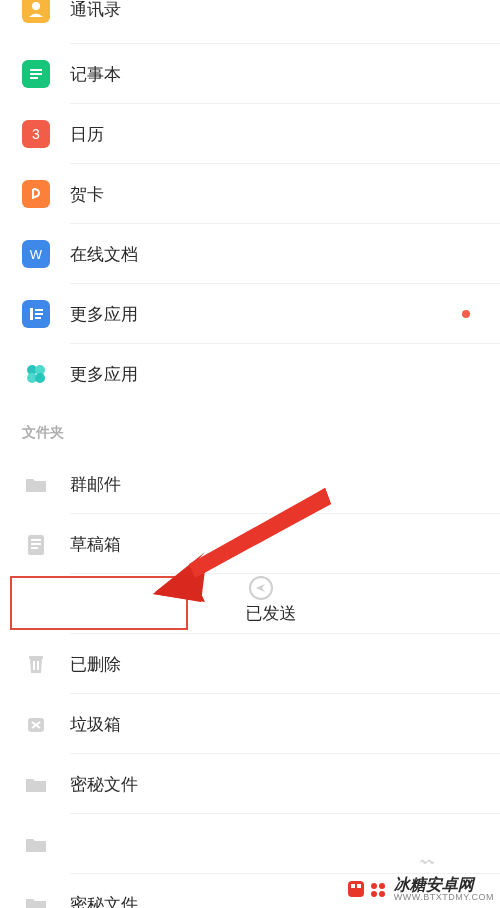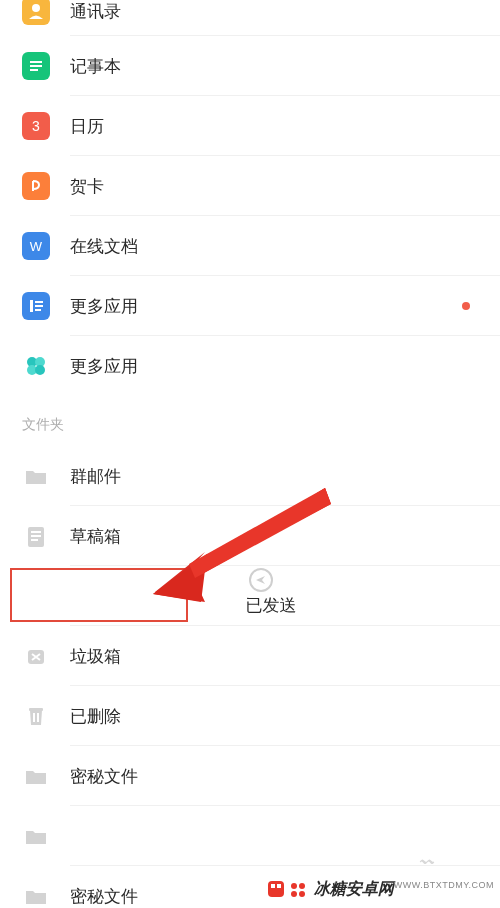--- a/index.html
+++ b/index.html
@@ -37,20 +37,21 @@
       bottom: 0;
       left: 70px;
       right: 0;
       height: 1px;
       background: #f0f0f0;
     }
     .section-header {
       font-size: 14px;
       color: #aeaeae;
       padding: 20px 0 12px 22px;
+      font-weight: bold;
     }
     .red-dot {
       position: absolute;
       right: 30px;
       top: 50%;
       transform: translateY(-50%);
       width: 8px;
       height: 8px;
       border-radius: 50%;
       background: #f25d4a;
@@ -73,21 +74,21 @@
       gap: 6px;
       z-index: 20;
     }
     .watermark-logo {
       width: 42px;
       height: 26px;
       position: relative;
     }
     .watermark-text {
       display: flex;
-      flex-direction: row;
+      flex-direction: column;
       line-height: 1;
     }
     .watermark-main {
       font-size: 16px;
       font-weight: 700;
       font-style: italic;
       color: #2a2a2a;
       text-shadow: 1px 1px 0 #fff;
     }
     .watermark-url {
@@ -99,21 +100,21 @@
     .chevron-drag {
       position: absolute;
       right: 70px;
       top: 850px;
       color: #d8d8d8;
       font-size: 14px;
       letter-spacing: -4px;
     }
 
     
-    .i0 { height: 24px; margin-top: 12px; }
+    .i0 { height: 44px; }
     .i0 .icon-wrap, .i0 .label { margin-top: -26px; }
   </style>
 </head>
 <body>
 
 <div class="list">
 
   <div class="item i0">
     <div class="icon-wrap">
       <svg width="28" height="28">
@@ -232,38 +233,38 @@
         </svg>
     </div>
     <span class="label">已发送</span>
     <div class="divider"></div>
     <div class="highlight-box" style="left:10px; top:2px; width:178px; height:54px;"></div>
   </div>
 
   <div class="item">
     <div class="icon-wrap">
       <svg width="28" height="28">
-          <rect x="6" y="8" width="16" height="14" rx="3" fill="#d3d3d3"></rect>
-          <path d="M10 12 L18 18 M18 12 L10 18" stroke="#fff" stroke-width="2"></path>
-        </svg>
-    </div>
-    <span class="label">垃圾箱</span>
-    <div class="divider"></div>
-  </div>
-
-  <div class="item">
-    <div class="icon-wrap">
-      <svg width="28" height="28">
           <path d="M8 8 L20 8 L19 23 L9 23 Z" fill="#d3d3d3"></path>
           <rect x="7" y="6" width="14" height="3" rx="1" fill="#d3d3d3"></rect>
           <rect x="11" y="11" width="2" height="9" fill="#fff"></rect>
           <rect x="15" y="11" width="2" height="9" fill="#fff"></rect>
         </svg>
     </div>
     <span class="label">已删除</span>
+    <div class="divider"></div>
+  </div>
+
+  <div class="item">
+    <div class="icon-wrap">
+      <svg width="28" height="28">
+          <rect x="6" y="8" width="16" height="14" rx="3" fill="#d3d3d3"></rect>
+          <path d="M10 12 L18 18 M18 12 L10 18" stroke="#fff" stroke-width="2"></path>
+        </svg>
+    </div>
+    <span class="label">垃圾箱</span>
     <div class="divider"></div>
   </div>
 
   <div class="item">
     <div class="icon-wrap">
       <svg width="28" height="28">
           <path d="M4 9 L11 9 L13 11 L24 11 L24 22 L4 22 Z" fill="#d3d3d3"></path>
         </svg>
     </div>
     <span class="label">密秘文件</span>

